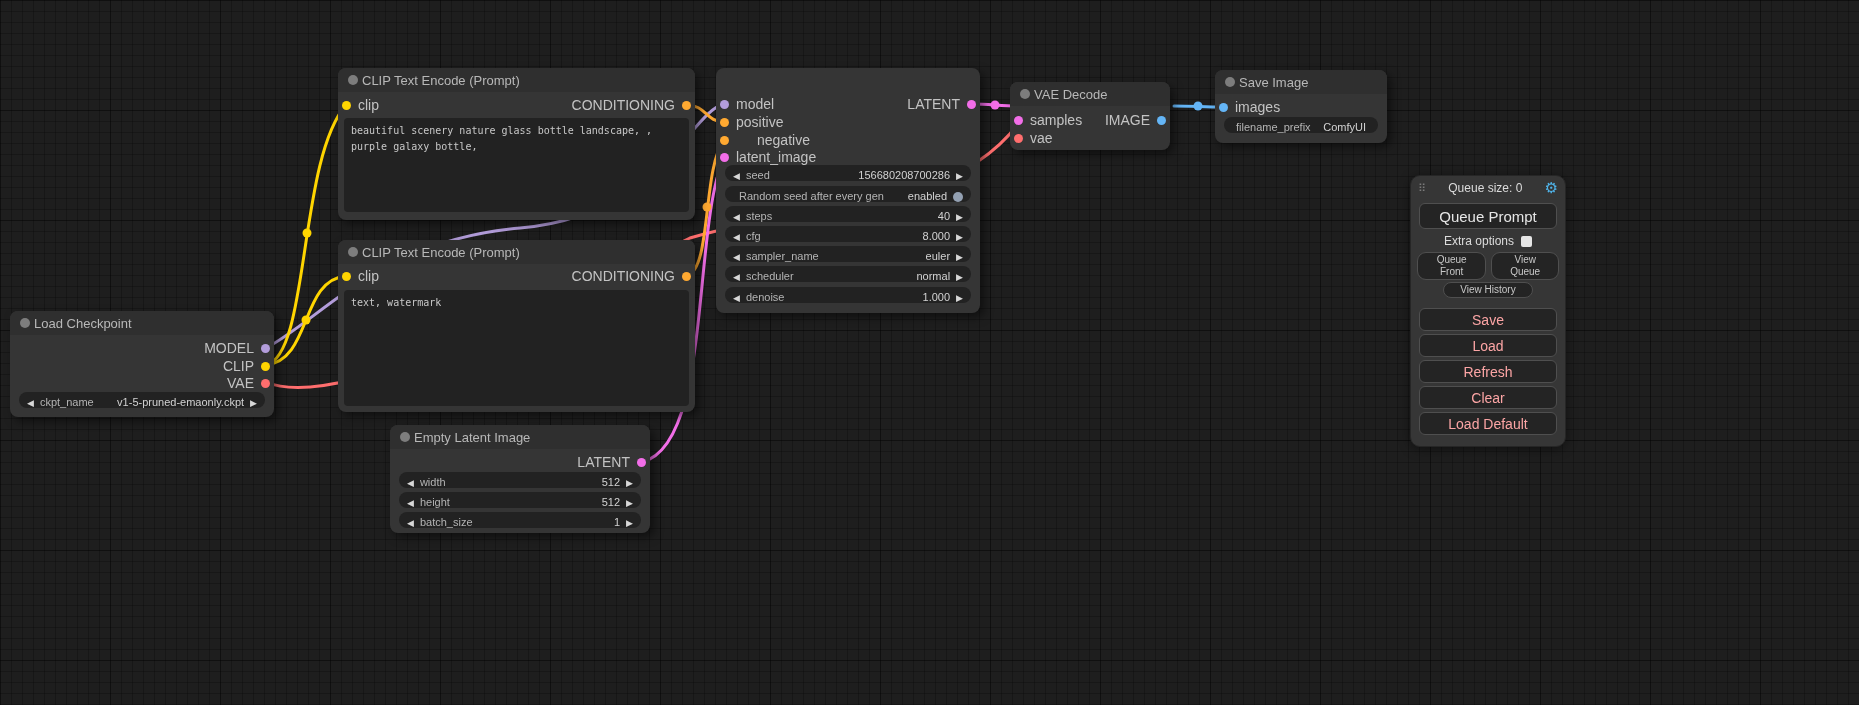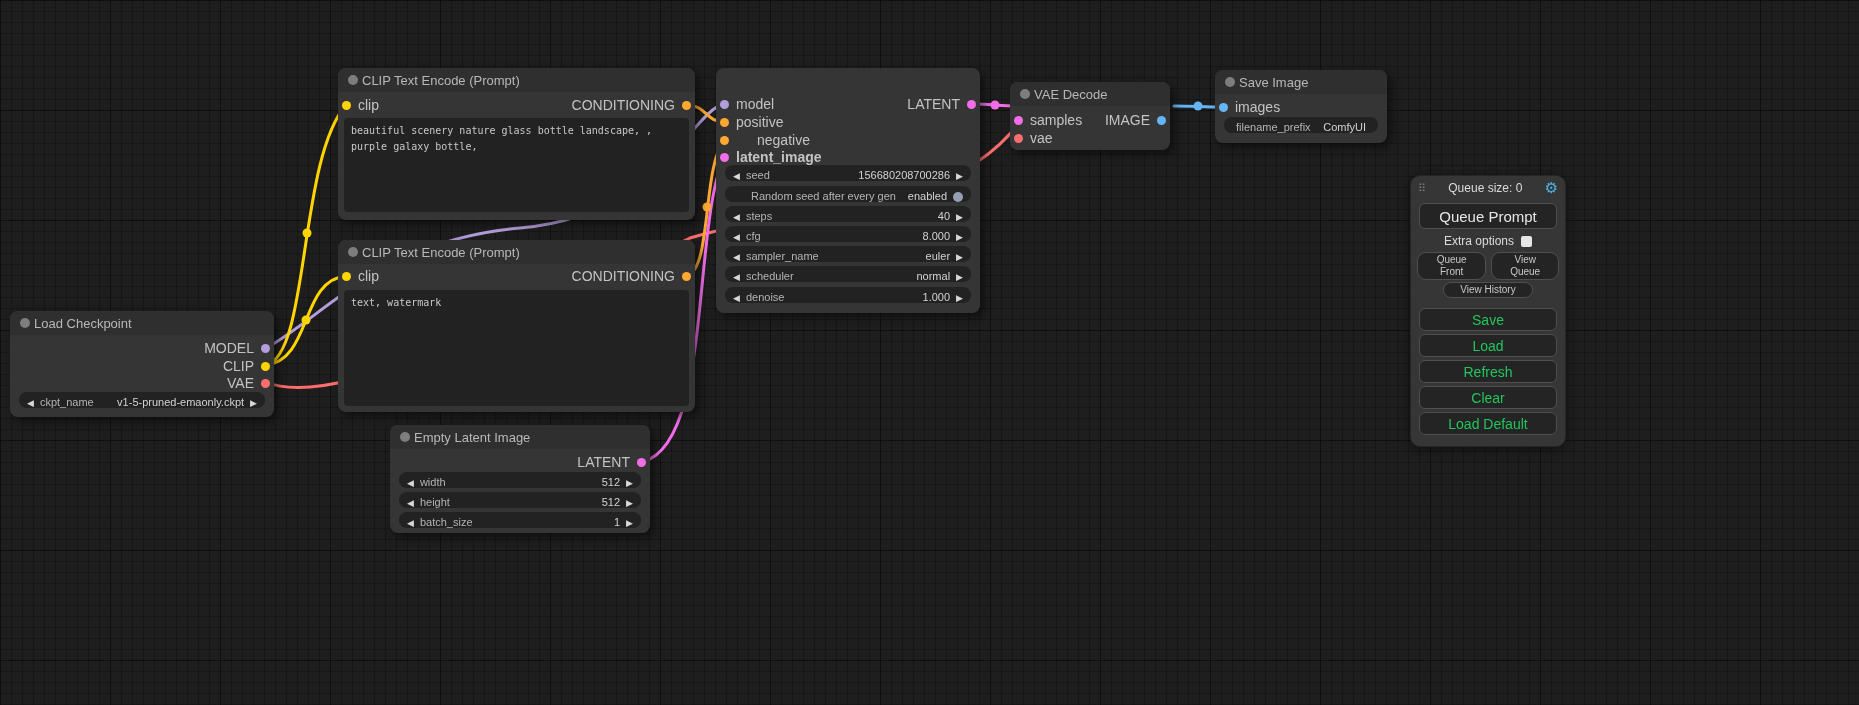--- a/index.html
+++ b/index.html
@@ -50,21 +50,21 @@
     box-shadow:0 2px 12px rgba(0,0,0,0.45);padding-bottom:8px;box-sizing:border-box;
   }
   .qhead{display:flex;align-items:center;height:24px;padding:0 7px;}
   .qdrag{color:#7a7a7a;font-size:11px;cursor:grab;}
   .qsize{flex:1;text-align:center;color:#dcdcdc;font-size:12px;}
   .qgear{color:#4fb3e8;font-size:15px;cursor:pointer;}
   button{font-family:"Liberation Sans",sans-serif;cursor:pointer;}
   .qbig{
     display:block;width:calc(100% - 16px);margin:3px 8px;height:23px;
     background:#242424;border:1px solid #4f4f4f;border-radius:6px;
-    color:#22c55e;font-size:14px;padding:0;
+    color:#fca5a5;font-size:14px;padding:0;
   }
   .qprompt{height:26px;font-size:15px;color:#e6e6e6;}
   .qextra{display:flex;align-items:center;justify-content:center;gap:7px;height:18px;color:#dcdcdc;font-size:12px;margin-top:2px;}
   .qcheck{width:11px;height:11px;background:#e6e6e6;border-radius:2px;display:inline-block;}
   .qrow{display:flex;justify-content:center;gap:5px;margin:2px 6px;}
   .qsmall{
     background:#242424;border:1px solid #4f4f4f;border-radius:9px;
     color:#c8c8c8;font-size:10px;padding:1px 8px;line-height:12px;
   }
   .qgap{height:5px;}
@@ -189,32 +189,32 @@
     <span class="pdot" style="background: rgb(242, 110, 232);"></span>
   </div>
   <div class="slot in" style="top:45px;">
     <span class="pdot" style="background: rgb(255, 169, 49);"></span>
     <span>positive</span>
   </div>
   <div class="slot in" style="top:63px;gap:28px;">
     <span class="pdot" style="background: rgb(255, 169, 49);"></span>
     <span>negative</span>
   </div>
-  <div class="slot in" style="top:80px;font-weight:bold;">
+  <div class="slot in" style="top:80px;">
     <span class="pdot" style="background: rgb(242, 110, 232);"></span>
     <span>latent_image</span>
   </div>
   <div class="wgt" style="top:97px;">
     <span class="arr">◀</span>
     <span class="lab">seed</span>
     <span class="val">156680208700286</span>
     <span class="arr">▶</span>
   </div>
   <div class="wgt" style="top:118px;">
-    <span class="lab" style="margin-left:18px;">Random seed after every gen</span>
+    <span class="lab" style="margin-left:6px;">Random seed after every gen</span>
     <span class="val">enabled</span>
     <span class="knob"></span>
   </div>
   <div class="wgt" style="top:138px;">
     <span class="arr">◀</span>
     <span class="lab">steps</span>
     <span class="val">40</span>
     <span class="arr">▶</span>
   </div>
   <div class="wgt" style="top:158px;">

